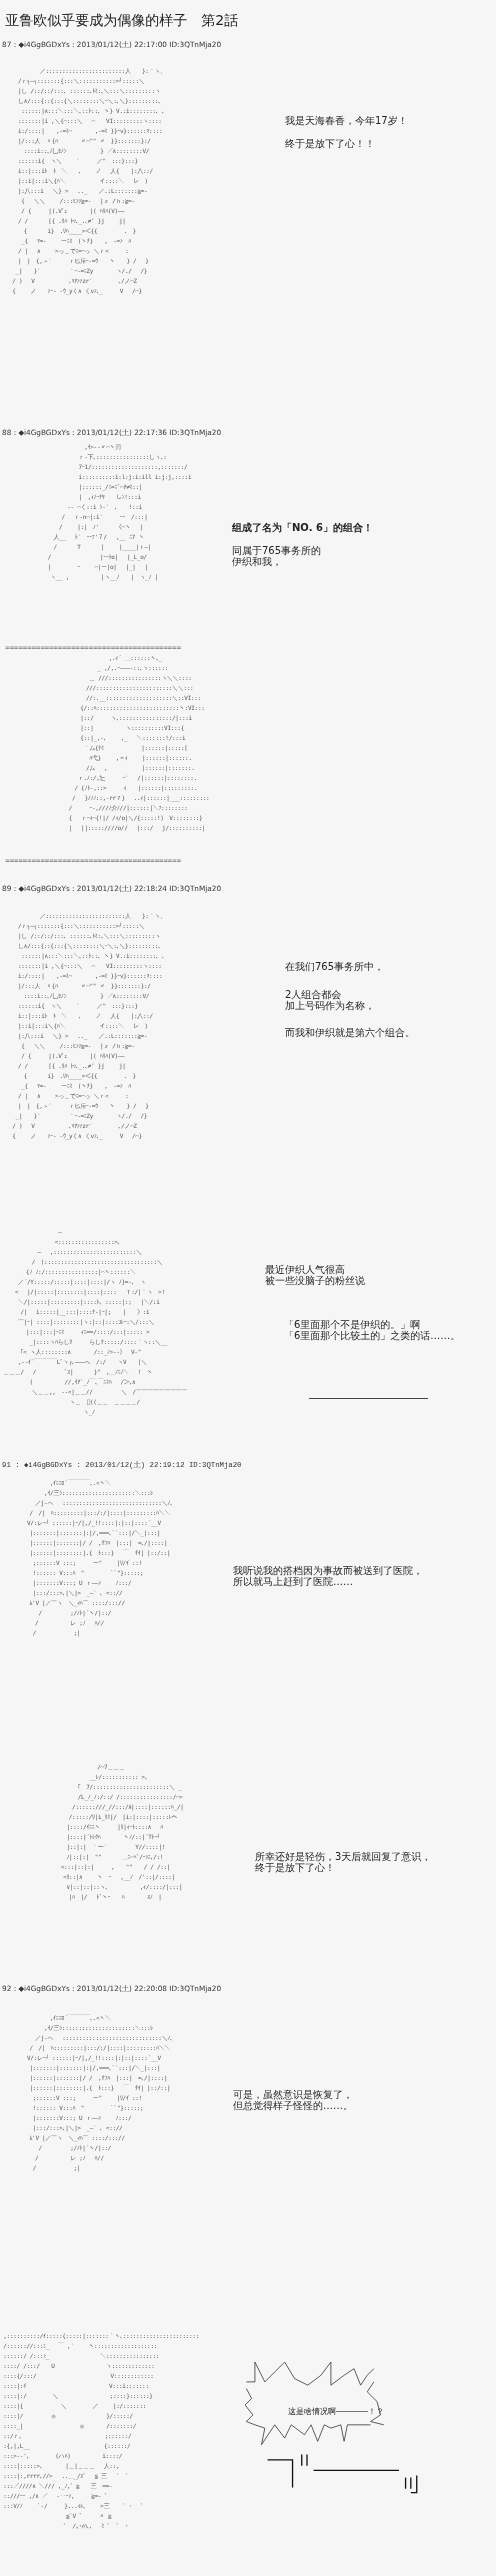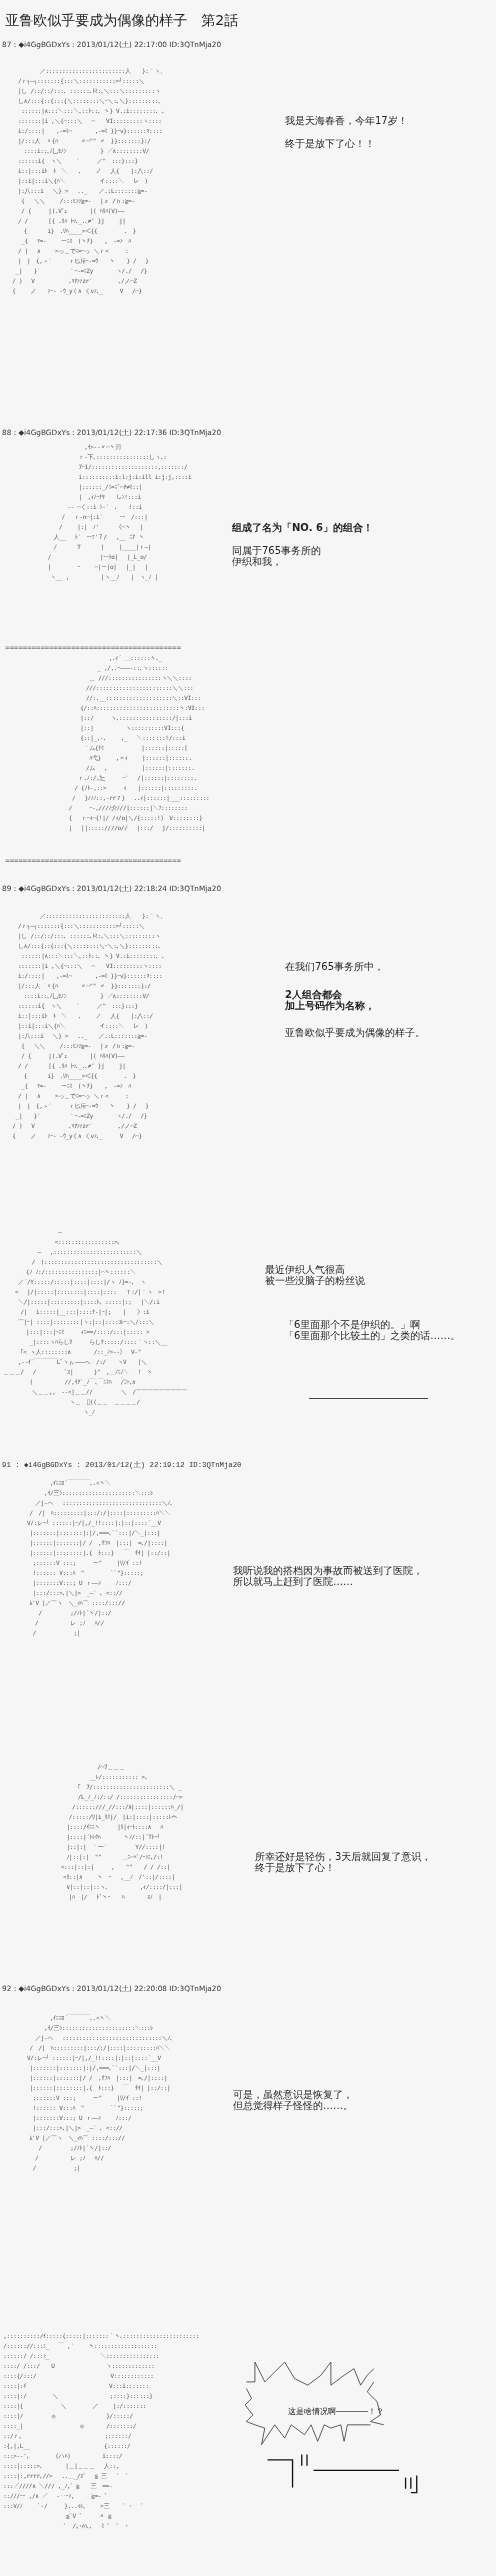--- a/index.html
+++ b/index.html
@@ -134,23 +134,23 @@
 　　 / {　　　|(.Vﾞｪ　　　　|( ﾊﾘﾊ(V)――
 　　/ /　　　 [{ .ﾘﾊ ﾄｯ､_.､≠″ }j　　 j|
 　　　{　　　 i}　.ﾘﾊ____&gt;＜{{　　　　 .　}
 　　 _{　 ﾏ=-　　 ーﾆﾐ　(ヽﾅ}　　,　-=ｧ　ﾊ
 　　/ |　 ∧　　 &gt;っ＿でﾆ=ｰっ ＼ｒ&lt;　　　:
 　　|　|　{,＞′　　　ｒ匕斥ｰ-=ｳ　　ヽ　　} /　 }
 　 _|　　}′　　　　　｀ｰ-=ﾆZy　　　　ヽ/./　 /}
 　/ )　 V　　　　　　､ﾏｱｧｧzr′　　　　 ､/ノ⌒Z
 　{　　 ノ　　ｧｰ- -ｳ_yく∧ くvｧ､_　　　V　 /⌒}</pre>
 <div class="dialogue" style="left:285px; top:962px;">在我们765事务所中，</div>
-<div class="dialogue" style="left:285px; top:990px;font-weight:bold;">2人组合都会
+<div class="dialogue" style="left:285px; top:990px;">2人组合都会
 加上号码作为名称，</div>
-<div class="dialogue" style="left:285px; top:1028px;">亚鲁欧似乎要成为偶像的样子。</div>
+<div class="dialogue" style="left:285px; top:1028px;">而我和伊织就是第六个组合。</div>
 
 <pre class="aa" style="left:3.3px; top:1227px;">　　　　　　　　　 ―
 　　　　　　　　　&lt;:::::::::::::::::&gt;､
 　　　　　　―　 ,:::::::::::::::::::::::::＼
 　　　　　/　)::::::::::::::::::::::::::::::::::＼
 　　　　{ﾉ ﾉ:/::::::::::::::::|⌒ヽ::::::＼
 　　 ／´/Y:::::/:::::|::::|::::|/ヽ ﾉ}=-､　ヽ
 　　&lt;　 |/|:::::|::::::::|::::|::::　 Ｔ:/|｀ヽ　&gt;!
 　　 ＼/|:::::|:::::::::|::::ﾄ、:::::|:;　 |＼/:i
 　　　/|　 i:::::|__:::|::::ﾅ-|ｰ|;　　|　　〉:i

